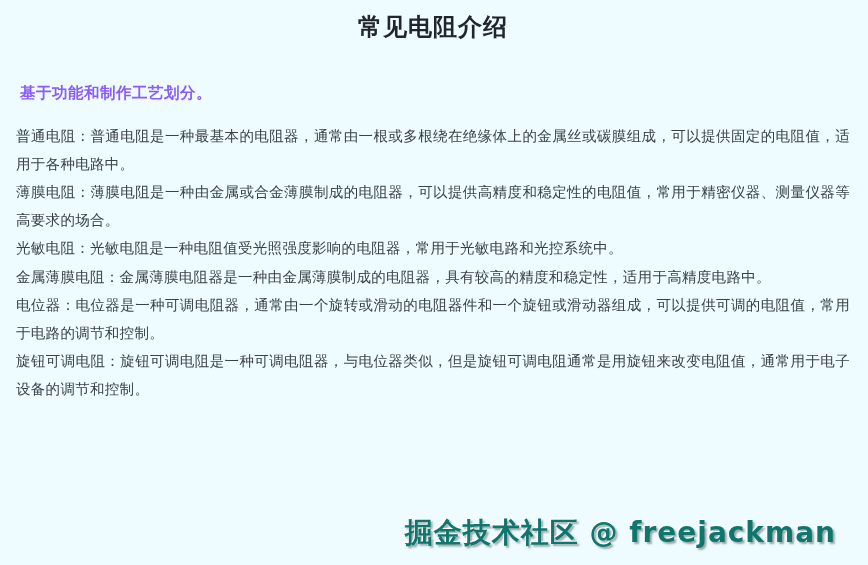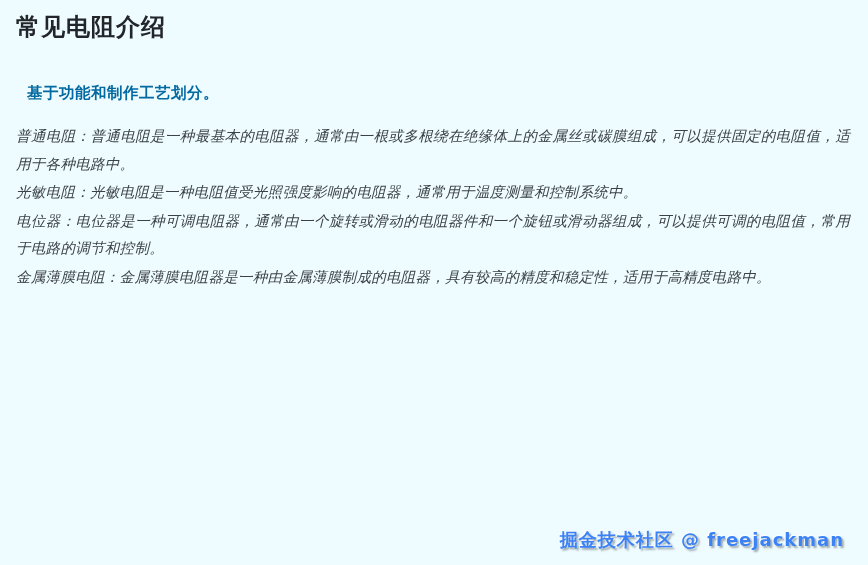--- a/index.html
+++ b/index.html
@@ -21,64 +21,66 @@
     height: 100%;
   }
   .page-title {
     margin: 0;
     padding-top: 11px;
     font-size: 24px;
     line-height: 32px;
     font-weight: 700;
     color: #22262b;
     letter-spacing: 1px;
+    text-align: center;
   }
   .section-heading {
-    margin: 11px;
+    margin: 4px;
     margin-top: 40px;
     font-size: 15.5px;
     line-height: 20px;
     font-weight: 700;
-    color: #0369a1;
+    color: #8b5cf6;
     letter-spacing: 0.5px;
   }
   .paragraphs {
     margin-top: 20px;
-    font-style: italic;
   }
   .paragraphs p {
     margin: 0 0 1px 0;
     font-size: 14.5px;
     line-height: 27.5px;
     color: #3b4148;
     letter-spacing: 0.3px;
     text-align: justify;
   }
   .watermark {
     position: absolute;
-    right: 24px;
+    right: 32px;
     bottom: 13px;
-    font-size: 18px;
+    font-size: 28px;
     font-weight: 700;
     letter-spacing: 1px;
-    color: #3b82f6;
+    color: #0f766e;
     text-shadow: -1px -1px 1px rgba(255,255,255,0.9),
                   2px 2px 2px rgba(110,120,125,0.65);
     user-select: none;
   }
 </style>
 </head>
 <body>
 
 <div class="page">
   <h1 class="page-title">常见电阻介绍</h1>
 
   <h2 class="section-heading">基于功能和制作工艺划分。</h2>
 
   <div class="paragraphs">
     <p>普通电阻：普通电阻是一种最基本的电阻器，通常由一根或多根绕在绝缘体上的金属丝或碳膜组成，可以提供固定的电阻值，适用于各种电路中。</p>
-    <p>光敏电阻：光敏电阻是一种电阻值受光照强度影响的电阻器，通常用于温度测量和控制系统中。</p>
+    <p>薄膜电阻：薄膜电阻是一种由金属或合金薄膜制成的电阻器，可以提供高精度和稳定性的电阻值，常用于精密仪器、测量仪器等高要求的场合。</p>
+    <p>光敏电阻：光敏电阻是一种电阻值受光照强度影响的电阻器，常用于光敏电路和光控系统中。</p>
+    <p>金属薄膜电阻：金属薄膜电阻器是一种由金属薄膜制成的电阻器，具有较高的精度和稳定性，适用于高精度电路中。</p>
     <p>电位器：电位器是一种可调电阻器，通常由一个旋转或滑动的电阻器件和一个旋钮或滑动器组成，可以提供可调的电阻值，常用于电路的调节和控制。</p>
-    <p>金属薄膜电阻：金属薄膜电阻器是一种由金属薄膜制成的电阻器，具有较高的精度和稳定性，适用于高精度电路中。</p>
+    <p>旋钮可调电阻：旋钮可调电阻是一种可调电阻器，与电位器类似，但是旋钮可调电阻通常是用旋钮来改变电阻值，通常用于电子设备的调节和控制。</p>
   </div>
 </div>
 
 <div class="watermark">掘金技术社区 @ freejackman</div>
 
 </body></html>

